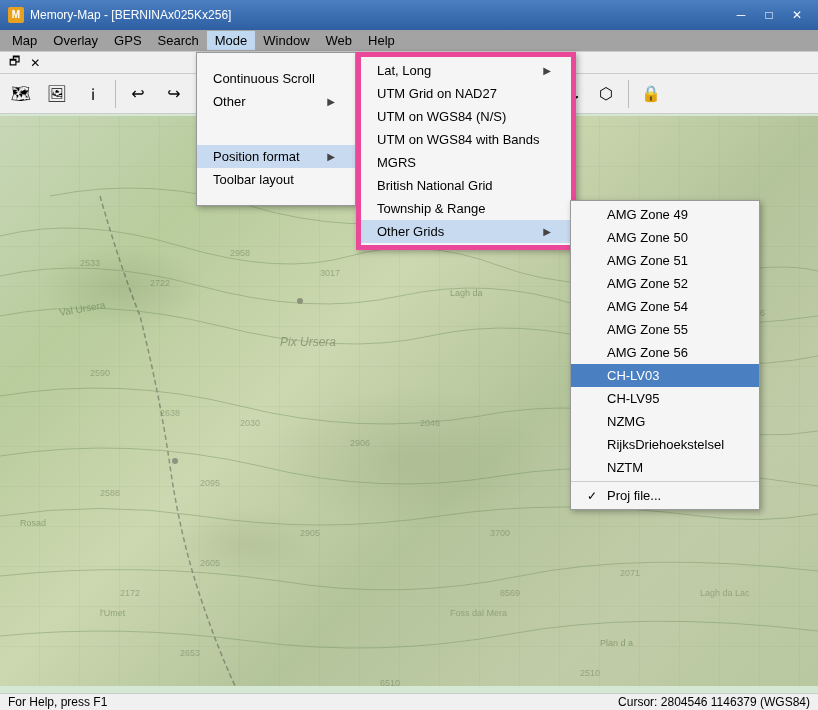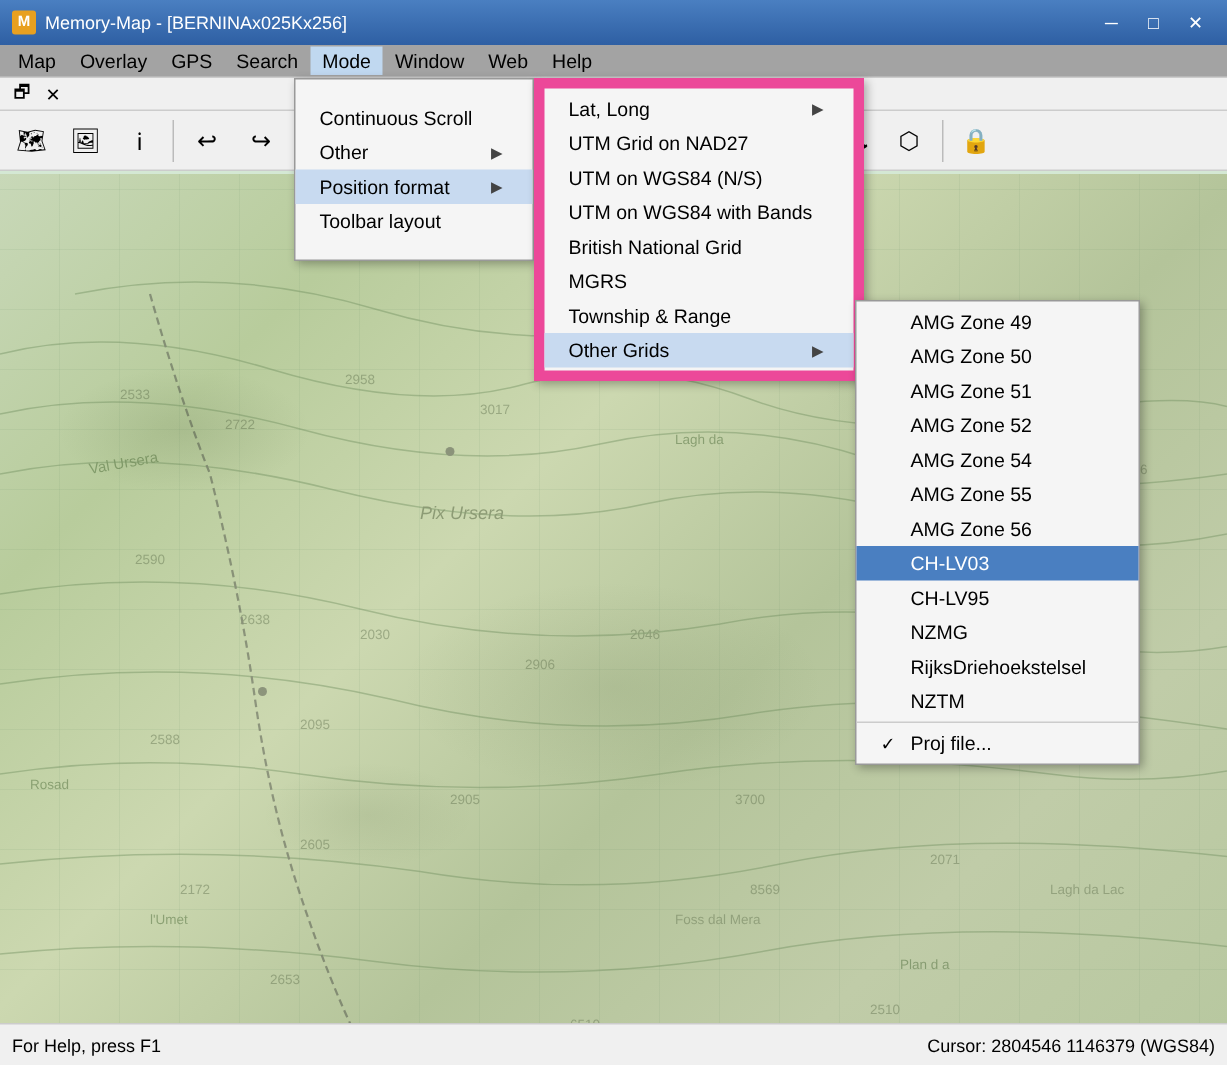--- a/index.html
+++ b/index.html
@@ -101,21 +101,21 @@
         radial-gradient(ellipse 120px 60px at 15% 30%, rgba(80,100,60,0.15) 0%, transparent 70%),
         radial-gradient(ellipse 200px 100px at 50% 60%, rgba(80,100,60,0.12) 0%, transparent 70%),
         radial-gradient(ellipse 150px 80px at 80% 25%, rgba(80,100,60,0.15) 0%, transparent 70%),
         radial-gradient(ellipse 100px 50px at 30% 75%, rgba(80,100,60,0.1) 0%, transparent 70%);
     }
 
     
     #statusbar {
       position: absolute;
       bottom: 0; left: 0; right: 0;
-      height: 28px;
+      height: 17px;
       background: #f0f0f0;
       border-top: 1px solid #ccc;
       display: flex;
       align-items: center;
       padding: 0 8px;
       font-size: 12px;
       justify-content: space-between;
     }
 
     
@@ -303,48 +303,48 @@
 </div>
 
 <div id="mode-menu" style="position:absolute; top:52px; left:196px; background:#f5f5f5; border:1px solid #999; box-shadow:2px 2px 6px rgba(0,0,0,0.3); min-width:160px; z-index:200; padding:14px 0;">
   <div class="menu-entry">
     <span>Continuous Scroll</span>
   </div>
   <div class="menu-entry">
     <span>Other</span>
     <span class="arrow">▶</span>
   </div>
-  <div class="menu-entry active-menu" style="background:#c8daf0;">
+  <div class="menu-entry active-menu" style="background:#c8daf0;margin-top:32px;">
     <span>Position format</span>
     <span class="arrow">▶</span>
   </div>
   <div class="menu-entry">
     <span>Toolbar layout</span>
   </div>
 </div>
 
-<div id="pos-format-menu" style="position:absolute; top:52px; left:356px; background:#f5f5f5; border:7px solid #ec4899; box-shadow:2px 2px 6px rgba(0,0,0,0.3); min-width:220px; z-index:210; padding:2px 0;">
+<div id="pos-format-menu" style="position:absolute; top:52px; left:356px; background:#f5f5f5; border:5px solid #ec4899; box-shadow:2px 2px 6px rgba(0,0,0,0.3); min-width:220px; z-index:210; padding:2px 0;">
   <div class="menu-entry">
     <span>Lat, Long</span>
     <span class="arrow">▶</span>
   </div>
   <div class="menu-entry">
     <span>UTM Grid on NAD27</span>
   </div>
   <div class="menu-entry">
     <span>UTM on WGS84 (N/S)</span>
   </div>
   <div class="menu-entry">
     <span>UTM on WGS84 with Bands</span>
   </div>
   <div class="menu-entry">
+    <span>MGRS</span>
+  </div>
+  <div class="menu-entry">
     <span>British National Grid</span>
-  </div>
-  <div class="menu-entry">
-    <span>MGRS</span>
   </div>
   <div class="menu-entry">
     <span>Township &amp; Range</span>
   </div>
   <div class="menu-entry" style="background:#c8daf0;">
     <span>Other Grids</span>
     <span class="arrow">▶</span>
   </div>
 </div>
 

